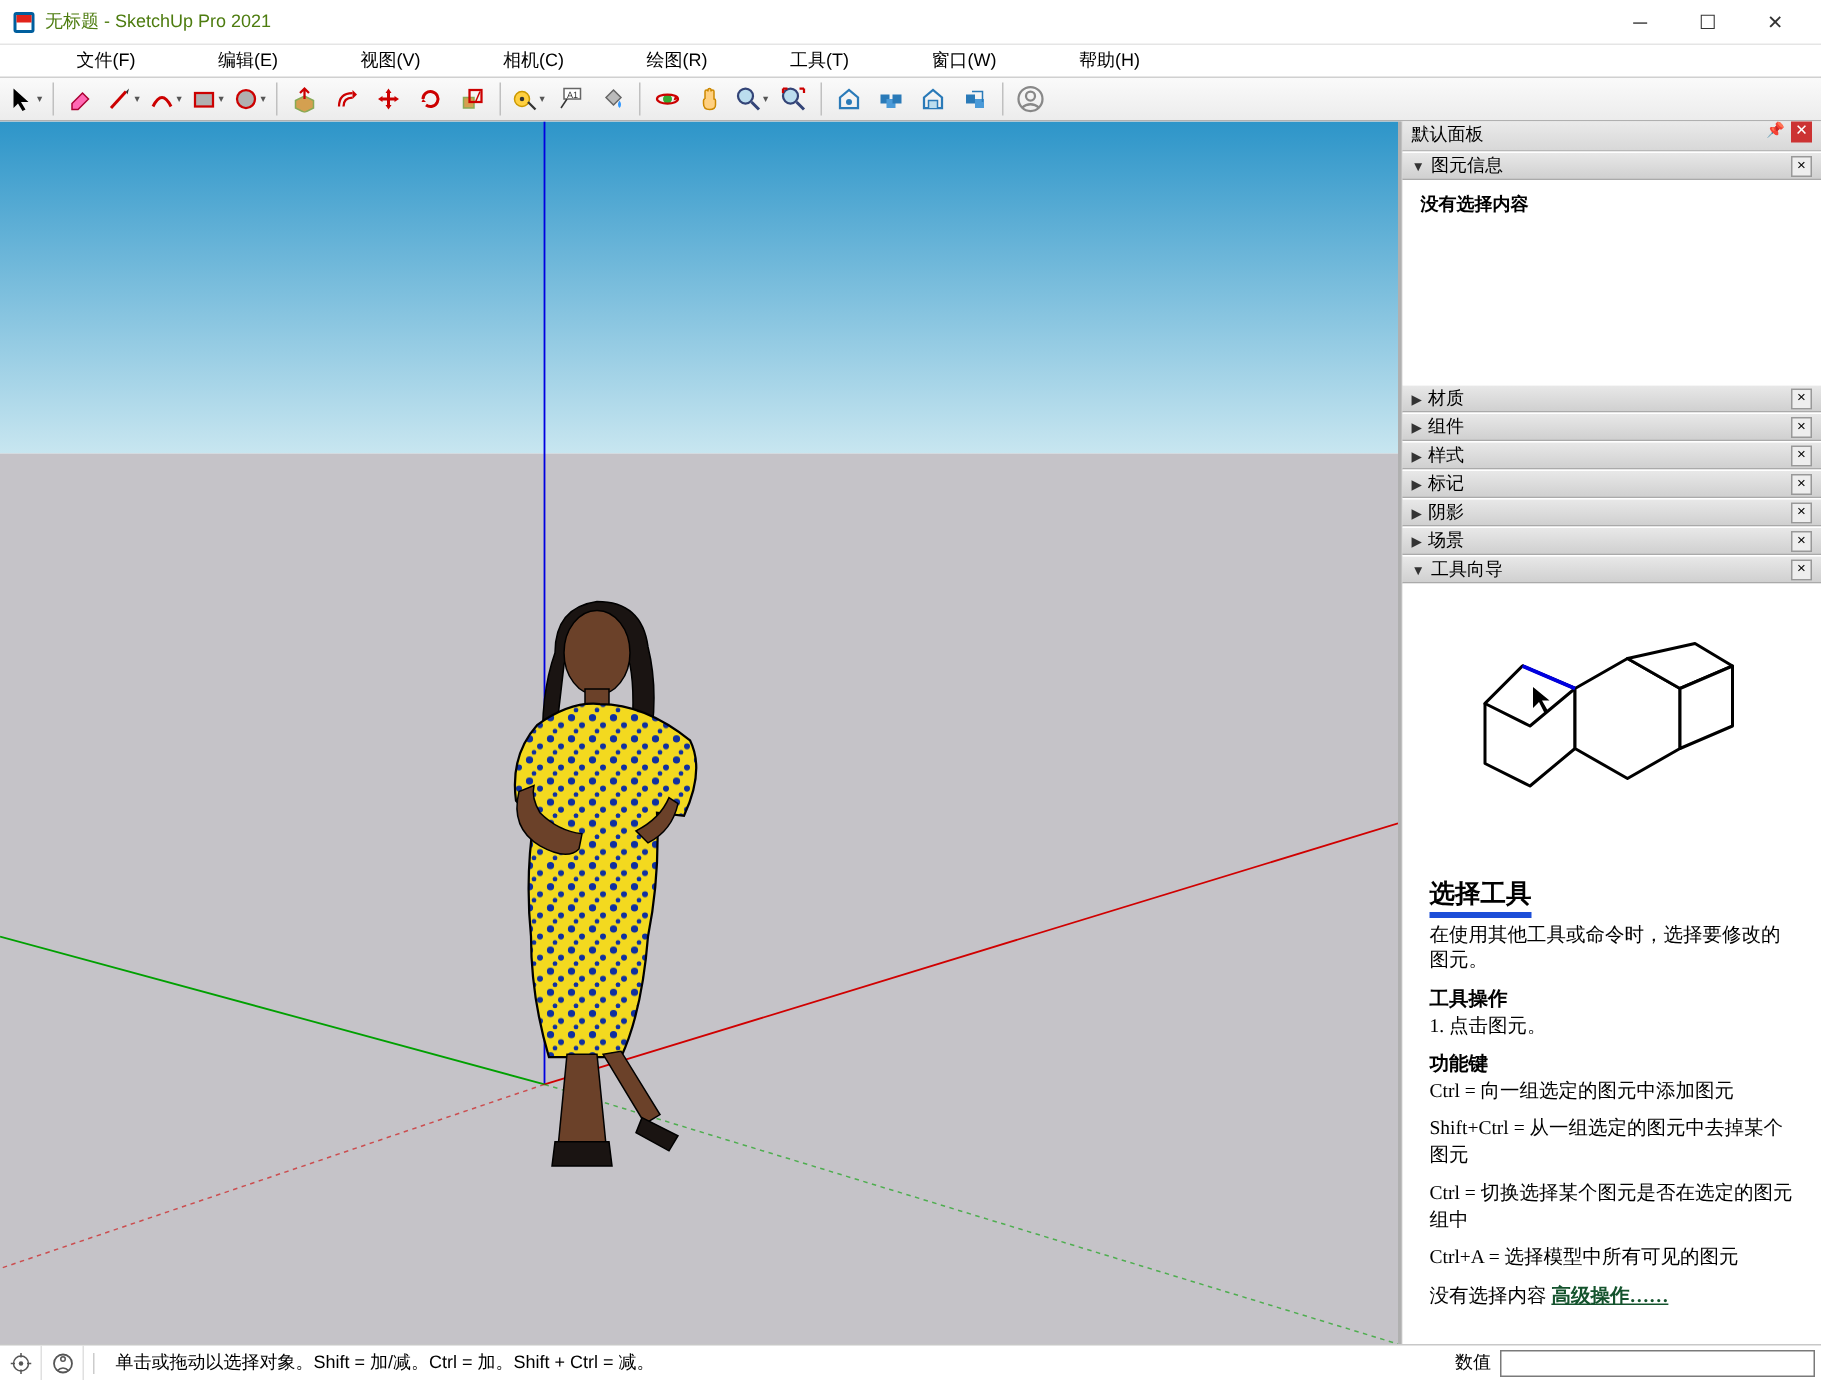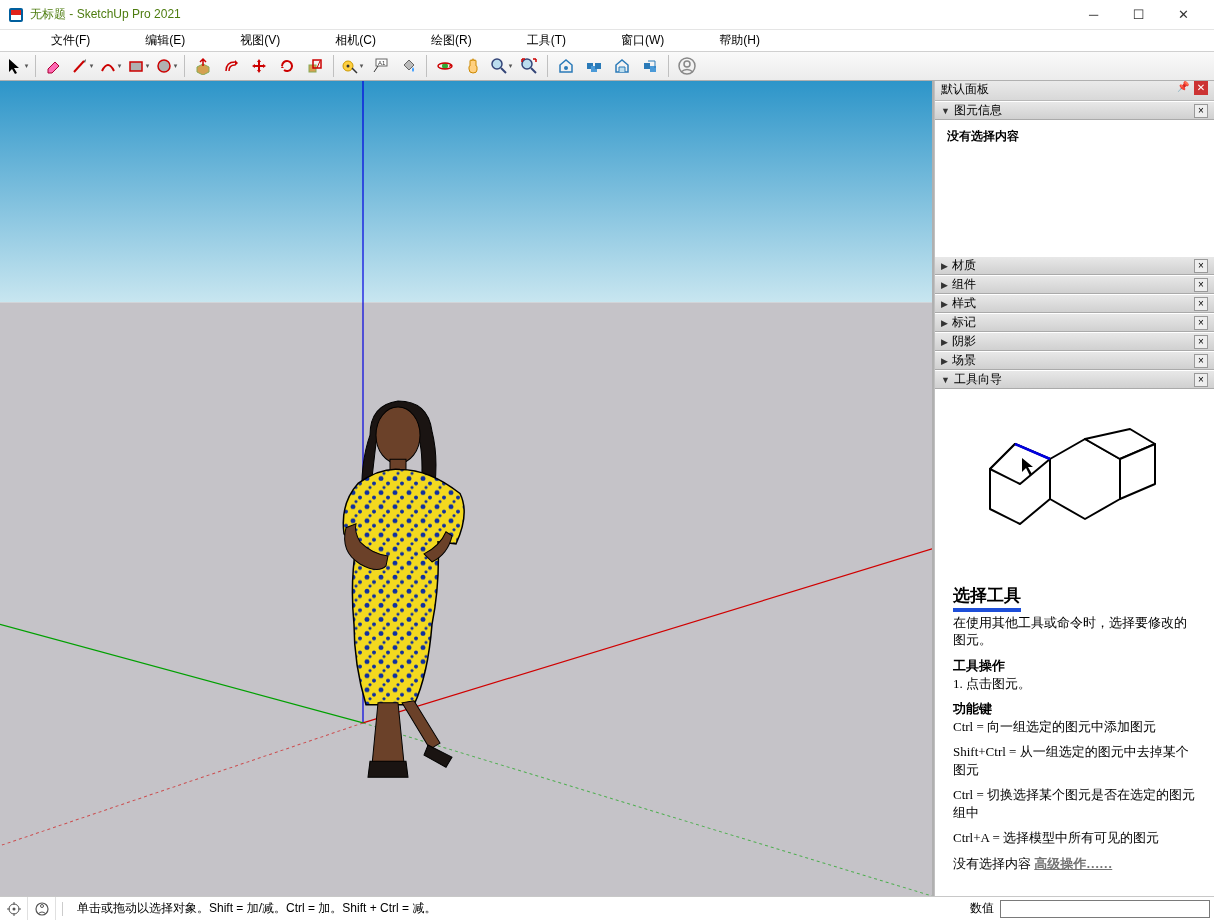--- a/index.html
+++ b/index.html
@@ -42,21 +42,21 @@
   .panel-body { background: #fff; overflow-y: auto; font-size: 12px; }
   .entity-info { height: 136px; padding: 8px 12px; }
   .entity-info .noselect { font-weight: bold; }
 
   .instructor { flex: 1; display: flex; flex-direction: column; background: #fff; min-height: 0; overflow-y: auto; }
   .instructor .illus { height: 190px; display: flex; align-items: center; justify-content: center; }
   .instructor .text { padding: 6px 18px 12px 18px; font-family: "SimSun", serif; font-size: 13px; line-height: 1.35; }
   .instructor .text h3 { font-family: "SimSun", serif; font-size: 17px; font-weight: bold; border-bottom: 4px solid #1d4ed8; margin-bottom: 2px; display: inline-block; }
   .instructor .text p { margin-bottom: 8px; }
   .instructor .text .subh { font-weight: bold; margin-top: 2px; }
-  .instructor .link { color: #737373; font-weight: bold; text-decoration: underline; cursor: pointer; text-align: right; }
+  .instructor .link { color: #14532d; font-weight: bold; text-decoration: underline; cursor: pointer; text-align: right; }
 
   
   .statusbar { height: 24px; background: #fff; border-top: 1px solid #c8c8c8; display: flex; align-items: center; font-size: 12px; }
   .statusbar .sb-btn { width: 28px; height: 24px; display: flex; align-items: center; justify-content: center; border-right: 1px solid #e0e0e0; color:#444; }
   .statusbar .sb-divider { width: 1px; height: 14px; background: #ccc; margin: 0 6px; }
   .statusbar .hint { flex: 1; padding-left: 8px; }
   .statusbar .vcb-label { padding: 0 6px; }
   .statusbar .vcb { width: 210px; height: 18px; background: #fff; border: 1px solid #7a7a7a; margin-right: 4px; }
 </style>
 </head>

